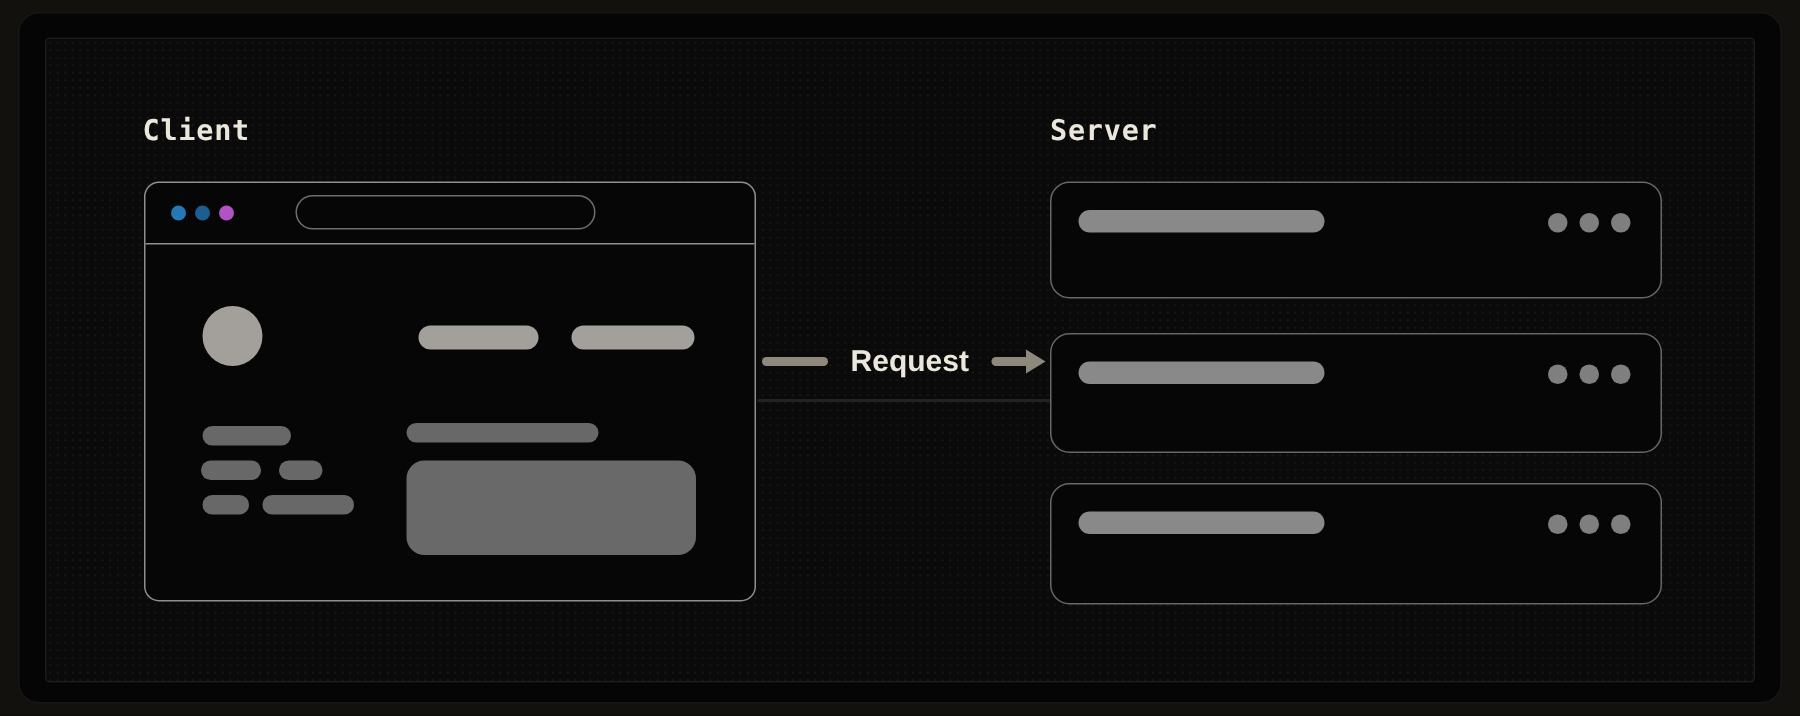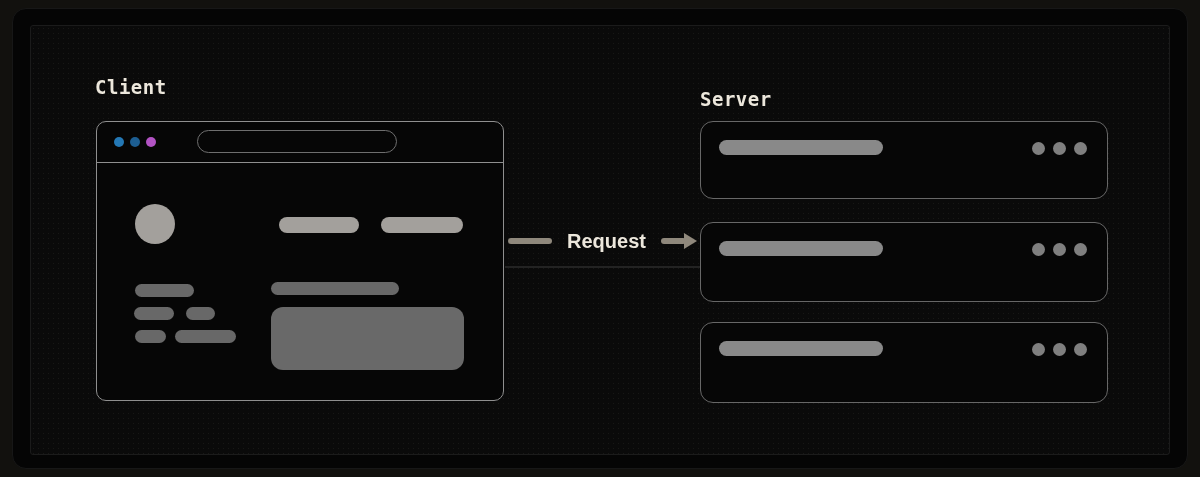--- a/index.html
+++ b/index.html
@@ -35,21 +35,21 @@
   
   .section-label {
     position: absolute;
     font-family: "DejaVu Sans Mono", monospace;
     font-size: 19px;
     font-weight: 700;
     letter-spacing: 0.5px;
     color: #ece7dc;
   }
   .label-client { left: 95px; top: 76px; }
-  .label-server { left: 700px; top: 76px; margin-top: 12px; }
+  .label-server { left: 700px; top: 76px; }
 
   
   .browser {
     position: absolute; left: 96px; top: 121px;
     width: 408px; height: 280px;
     background: #060606;
     border: 1.5px solid #8f8f8f;
     border-radius: 10px;
     box-sizing: border-box;
   }

